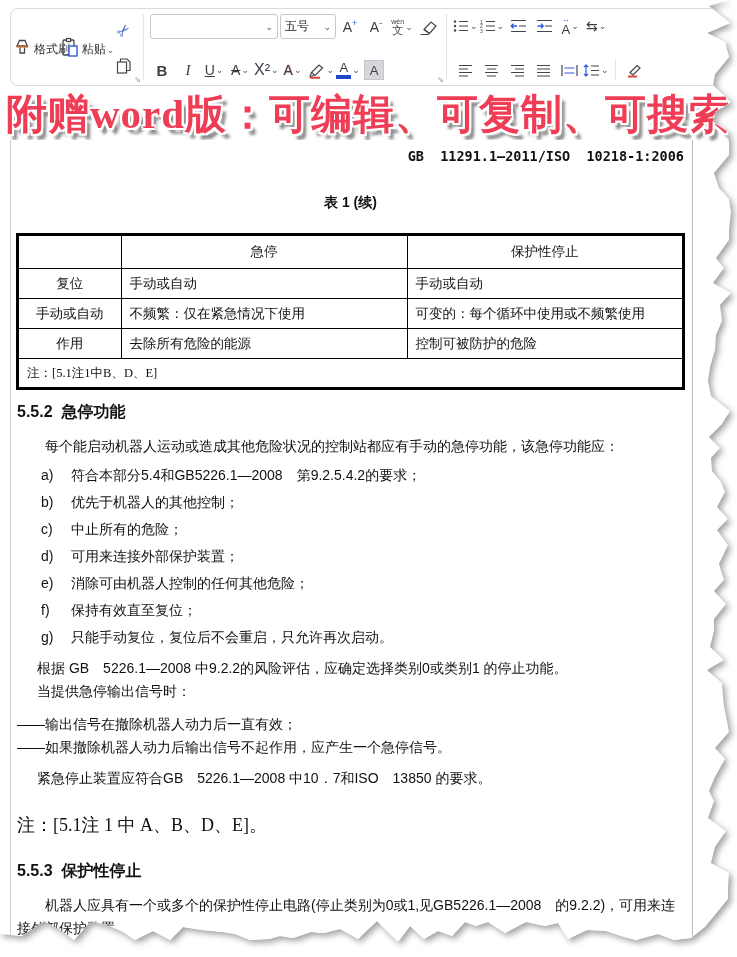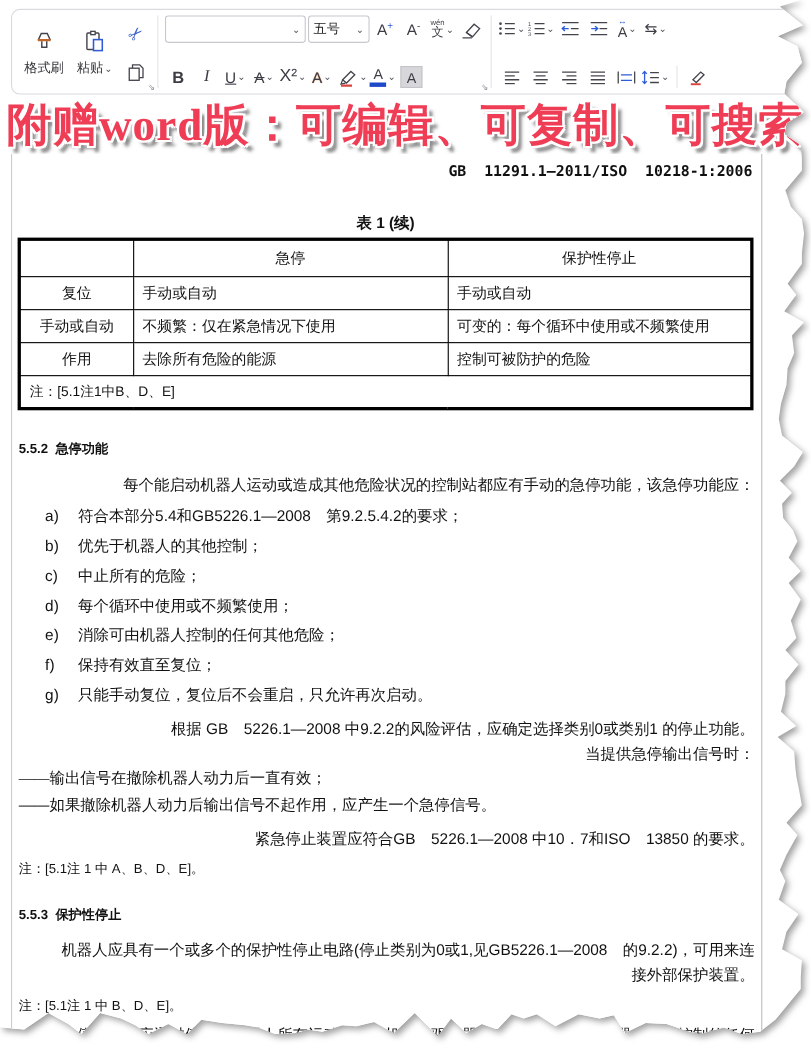--- a/index.html
+++ b/index.html
@@ -6,21 +6,21 @@
   body{width:737px;height:957px;position:relative;overflow:hidden;
        font-family:"Liberation Sans","DejaVu Sans",sans-serif;color:#1b1b1b;}
   #sheet-wrap{position:absolute;inset:0;filter:drop-shadow(3px 3px 3px rgba(110,110,110,.65));}
   #sheet{position:absolute;inset:0;background:#fff;}
 
   
   .ribbon{position:absolute;left:10px;top:8px;right:-2px;height:76px;background:#fff;
           border:1px solid #d9d9de;border-radius:8px 0 0 8px;display:flex;align-items:stretch;}
   .grp{position:relative;display:flex;padding:4px 6px 2px 6px;}
   .vsep{width:1px;background:#e4e4e8;margin:5px 0;}
-  .btn{display:flex;flex-direction:column;align-items:center;justify-content:center;
+  .btn{display:flex;align-items:center;justify-content:center;
        border-radius:4px;cursor:pointer;color:#3d3d46;}
   .big{width:46px;}
   .big .lbl{font-size:12px;margin-top:3px;white-space:nowrap;color:#33333a;}
   .chev{font-size:9px;color:#55555e;line-height:6px;margin-left:1px;}
   .mini-col{display:flex;flex-direction:column;justify-content:space-around;margin-left:2px;}
   .sm{width:26px;height:24px;display:flex;align-items:center;justify-content:center;border-radius:3px;cursor:pointer;}
   .expander{position:absolute;right:2px;bottom:1px;font-size:8px;color:#8b8b94;}
   .two-rows{display:flex;flex-direction:column;justify-content:space-between;padding:5px 6px 3px 6px;}
   .trow{display:flex;align-items:center;gap:2px;}
   .combo{height:23px;border:1px solid #c7c7cf;border-radius:3px;background:#fff;display:flex;
@@ -46,49 +46,49 @@
   .py-bot{font-size:11px;}
   .scaleA{display:flex;flex-direction:column;align-items:center;line-height:1;}
   .sc-top{font-size:8px;color:#2e5bd7;}
   .swap{font-size:14px;color:#3d3d46;}
   .apm{font-size:14px;display:flex;align-items:flex-start;}
   .apm sup{font-size:9px;line-height:8px;}
   .sup-plus{color:#2e5bd7;}
   svg.ic{display:block;}
 
   
-  .banner{position:absolute;left:0;top:86px;width:100%;height:56px;display:flex;}
+  .banner{position:absolute;left:0;top:86px;width:100%;height:56px;display:flex;align-items:center;}
   .banner-text{width:100%;text-align:center;font-family:"Liberation Serif","DejaVu Serif",serif;
     font-weight:bold;font-size:41px;letter-spacing:1px;white-space:nowrap;
     text-shadow:-2px -2px 0 #fff,2px -2px 0 #fff,-2px 2px 0 #fff,2px 2px 0 #fff,
                 -2px 0 0 #fff,2px 0 0 #fff,0 -2px 0 #fff,0 2px 0 #fff,
                 5px 6px 3px rgba(105,105,105,.8);}
 
   
   .doc{position:absolute;left:10px;top:140px;width:681px;height:800px;background:#fff;
        border-left:1px solid #cdcdd0;border-right:1px solid #bdbdc2;
        font-size:14px;color:#111;}
   .doc-inner{padding:8px 6px 0 4px;}
   .std-code{text-align:right;font-family:"DejaVu Sans Mono","Liberation Mono",monospace;
             font-weight:bold;font-size:13.5px;white-space:pre;padding-right:2px;}
   .tbl-title{text-align:center;font-weight:bold;margin-top:30px;white-space:pre;}
-  table.t1{border-collapse:collapse;width:calc(100% - 4px);margin:5px 0 0 2px;table-layout:fixed;}
+  table.t1{border-collapse:collapse;width:calc(100% - 4px);margin:22px 0 0 2px;table-layout:fixed;font-family:Liberation Serif, serif;}
   table.t1 td{border:1px solid #000;font-size:13.5px;padding:2px 8px;height:25px;}
   table.t1 tr.hdr td{height:28px;text-align:center;}
   table.t1 td.rowlab{text-align:center;padding:2px 2px;}
   table.t1{border:2px solid #000;box-shadow:0 0 0 1px #000;}
   table.t1 td.note-cell{font-size:12.5px;height:24px;}
-  .sec-h{font-weight:bold;font-size:12px;margin:28px 0 0 2px;white-space:pre;}
-  .para{line-height:23px;margin:14px 0 0 2px;white-space:pre-wrap;text-align:right;}
+  .sec-h{font-weight:bold;font-size:16px;margin:13px 0 0 2px;white-space:pre;}
+  .para{line-height:23px;margin:14px 0 0 2px;white-space:pre-wrap;}
   .indent{text-indent:2em;}
   .ablist{margin:4px 0 0 26px;}
   .abitem{display:flex;line-height:27px;}
   .abitem .ablab{width:30px;flex:none;}
   .dash{line-height:23px;margin-left:2px;white-space:pre-wrap;}
-  .note{font-size:12px;margin:8px 0 0 2px;white-space:pre-wrap;}
+  .note{font-size:18px;margin:23px 0 0 2px;white-space:pre-wrap;font-family:Liberation Serif, serif;}
 </style>
 </head>
 <body>
 
 <div id="sheet-wrap">
 <div id="sheet" style="clip-path: polygon(0px 0px, 728px 0px, 709px 6px, 730px 23px, 707px 33px, 725px 42px, 729px 57px, 715px 74px, 713px 85px, 731px 102px, 715px 112px, 713px 122px, 728px 132px, 729px 143px, 729px 155px, 714px 173px, 719px 188px, 729px 199px, 731px 212px, 729px 230px, 729px 240px, 716px 258px, 724px 268px, 713px 283px, 731px 293px, 720px 305px, 722px 321px, 716px 335px, 715px 350px, 710px 367px, 708px 381px, 711px 396px, 730px 411px, 722px 424px, 709px 437px, 720px 448px, 711px 458px, 712px 471px, 721px 482px, 725px 492px, 717px 507px, 728px 519px, 717px 530px, 728px 545px, 719px 564px, 724px 580px, 714px 591px, 726px 604px, 714px 619px, 714px 631px, 710px 647px, 724px 660px, 707px 670px, 722px 683px, 723px 697px, 724px 706px, 726px 716px, 729px 732px, 715px 748px, 725px 759px, 715px 777px, 709px 791px, 714px 801px, 708px 818px, 726px 831px, 715px 847px, 711px 863px, 729px 873px, 728px 888px, 728px 899px, 705px 927px, 691px 938px, 674px 940px, 658px 934px, 636px 940px, 624px 937px, 606px 931px, 587px 930px, 568px 939px, 558px 923px, 545px 926px, 526px 922px, 505px 933px, 488px 922px, 476px 926px, 465px 922px, 452px 936px, 438px 931px, 424px 939px, 410px 926px, 398px 942px, 377px 921px, 358px 939px, 340px 929px, 324px 933px, 311px 932px, 293px 938px, 280px 936px, 269px 939px, 250px 940px, 235px 934px, 223px 932px, 202px 930px, 183px 927px, 170px 940px, 153px 931px, 135px 940px, 123px 932px, 110px 926px, 91px 921px, 74px 940px, 62px 931px, 44px 921px, 22px 936px, 0px 934px);">
 
   <div class="ribbon">
 
     <div class="grp">
@@ -391,40 +391,40 @@
         <div class="abitem">
               <span class="ablab">b)</span>
               <span>优先于机器人的其他控制；</span>
             </div>
         <div class="abitem">
               <span class="ablab">c)</span>
               <span>中止所有的危险；</span>
             </div>
         <div class="abitem">
               <span class="ablab">d)</span>
-              <span>每个循环中使用或不频繁使用；</span>
+              <span>可用来连接外部保护装置；</span>
             </div>
         <div class="abitem">
               <span class="ablab">e)</span>
               <span>消除可由机器人控制的任何其他危险；</span>
             </div>
         <div class="abitem">
               <span class="ablab">f)</span>
               <span>保持有效直至复位；</span>
             </div>
         <div class="abitem">
               <span class="ablab">g)</span>
               <span>只能手动复位，复位后不会重启，只允许再次启动。</span>
             </div>
       </div>
 
       <div class="para" style="margin-top:6px;margin-left:22px;">根据 GB　5226.1—2008 中9.2.2的风险评估，应确定选择类别0或类别1 的停止功能。
 当提供急停输出信号时：</div>
 
-      <div class="dash" style="font-family:Liberation Serif, serif;">——输出信号在撤除机器人动力后一直有效；</div>
+      <div class="dash" style="margin-top:10px;">——输出信号在撤除机器人动力后一直有效；</div>
       <div class="dash">——如果撤除机器人动力后输出信号不起作用，应产生一个急停信号。</div>
 
       <div class="para" style="margin-top:8px;margin-left:22px;">紧急停止装置应符合GB　5226.1—2008 中10．7和ISO　13850 的要求。</div>
 
       <div class="note">注：[5.1注 1 中 A、B、D、E]。</div>
 
       <div class="sec-h" style="margin-top:24px;">5.5.3  保护性停止</div>
 
       <div class="para indent" style="margin-top:12px;">机器人应具有一个或多个的保护性停止电路(停止类别为0或1,见GB5226.1—2008　的9.2.2)，可用来连接外部保护装置。</div>
 

